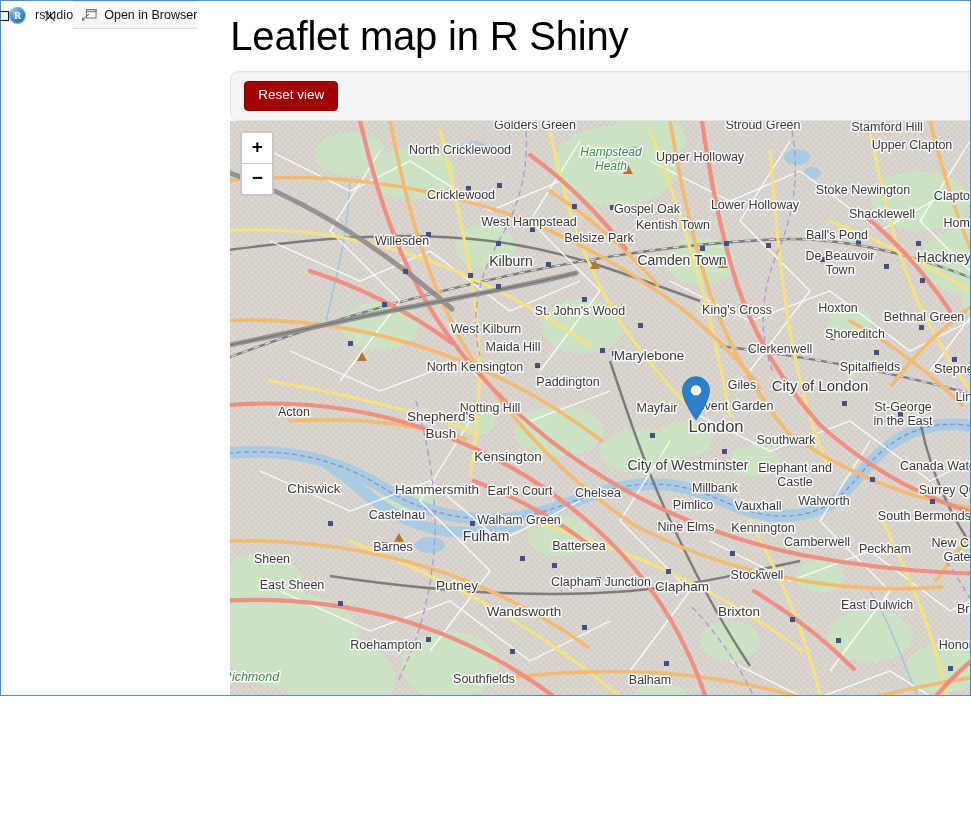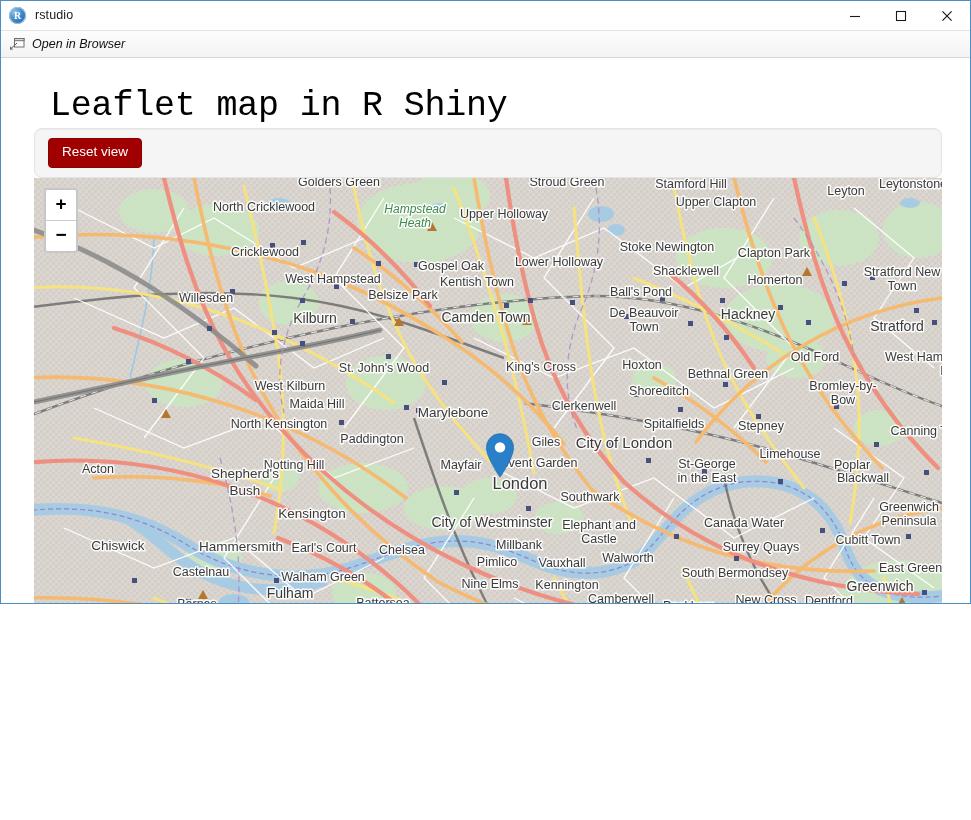--- a/index.html
+++ b/index.html
@@ -11,26 +11,25 @@
     width: 971px;
     height: 820px;
     font-family: "Liberation Sans", sans-serif;
     overflow: hidden;
   }
 
   
   .window {
     position: absolute;
     left: 0; top: 0;
-    width: 971px; height: 604px;
+    width: 971px; height: 696px;
     box-sizing: border-box;
     border: 1px solid #4a90c4;
     background: #ffffff;
     display: flex;
-    flex-direction: column;
   }
   .titlebar {
     height: 29px;
     min-height: 29px;
     background: #ffffff;
     display: flex;
     align-items: center;
     position: relative;
     border-bottom: none;
   }
@@ -80,21 +79,20 @@
   
   .toolbar {
     height: 26px;
     min-height: 26px;
     background: linear-gradient(to bottom, #fdfdfd 0%, #f3f3f3 100%);
     border-top: 1px solid #e2e2e2;
     border-bottom: 1px solid #d6d6d6;
     display: flex;
     align-items: center;
     position: relative;
-    font-style: italic;
   }
   .tb-left {
     display: flex;
     align-items: center;
     padding-left: 8px;
     height: 100%;
     cursor: default;
   }
   .browser-icon {
     width: 16px; height: 14px;
@@ -146,27 +144,26 @@
   .content {
     flex: 1 1 auto;
     background: #ffffff;
     position: relative;
     overflow: hidden;
   }
   .page-title {
     position: absolute;
     left: 33px;
     top: 13px;
-    font-size: 35px;
+    font-size: 40px;
     font-weight: normal;
     color: #000000;
-    margin: 16px;
+    margin: 0;
     line-height: 1.1;
     letter-spacing: -0.2px;
-    font-family: Liberation Mono, monospace;
   }
   .well {
     position: absolute;
     left: 33px;
     top: 70px;
     width: 908px;
     height: 50px;
     box-sizing: border-box;
     background: #f5f5f5;
     border: 1px solid #e3e3e3;

